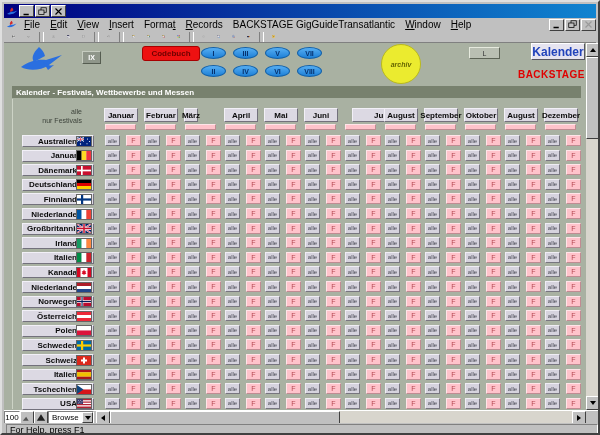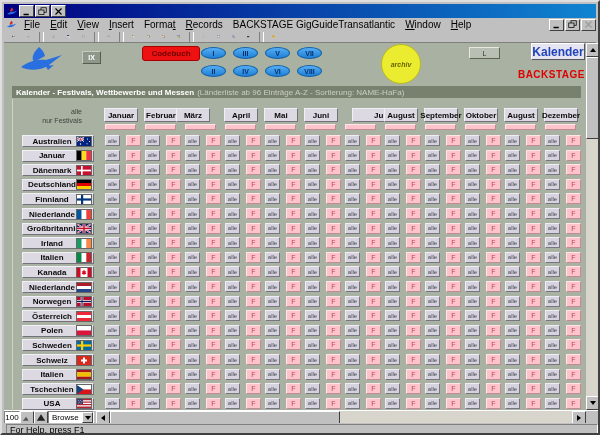--- a/index.html
+++ b/index.html
@@ -60,21 +60,21 @@
     font-size:7px;color:#3c423a;line-height:9px;}
   
   .month-btn{position:absolute;top:65px;height:14px;background:#dcd9e3;
     border:1px solid;border-color:#f2f0f7 #73717c #73717c #f2f0f7;color:#0a0a0a;font-size:8px;font-weight:bold;
     display:flex;align-items:center;justify-content:center;padding:0;}
   .pink-strip{position:absolute;top:81px;height:6px;background:#ffc3cb;
     border:1px solid;border-color:#ffe4e8 #c08b92 #c08b92 #ffe4e8;padding:0;}
   .country-btn{position:absolute;left:18px;width:72px;height:12px;background:#dcd9e3;
     border:1px solid;border-color:#f2f0f7 #73717c #73717c #f2f0f7;
     display:flex;align-items:center;padding:0 2px 0 4px;}
-  .country-btn .cname{flex:1;font-size:8px;font-weight:bold;color:#0a0a0a;text-align:center;white-space:nowrap;overflow:hidden;}
+  .country-btn .cname{flex:1;font-size:8px;font-weight:bold;color:#0a0a0a;text-align:right;white-space:nowrap;overflow:hidden;}
   .country-btn svg{width:14px;height:9px;display:block;outline:1px solid #666;}
   .cell-alle{position:absolute;width:15px;height:11px;background:#d6d3de;
     border:1px solid;border-color:#efedf4 #77757f #77757f #efedf4;color:#4a4a55;font-size:6px;
     display:flex;align-items:center;justify-content:center;padding:0;}
   .cell-f{position:absolute;width:15px;height:11px;background:#ffc3cb;
     border:1px solid;border-color:#ffe4e8 #c08b92 #c08b92 #ffe4e8;color:#b4454f;font-size:7px;
     display:flex;align-items:center;justify-content:center;padding:0;}
   
   .vscroll{position:absolute;right:0;top:0;width:14px;height:367px;background:#d8d5cd;}
   .sbtn{position:absolute;width:14px;height:14px;background:#c0c0c0;border:1px solid;border-color:#fff #404040 #404040 #fff;
@@ -304,34 +304,33 @@
           <button class="roman">VI</button>
           <button class="roman">VIII</button>
         </div>
       <button class="archiv">archiv</button>
       <button class="l-btn">L</button>
       <button class="kalender">Kalender</button>
       <div class="backstage">BACKSTAGE</div>
 
       <div class="strip">
         <b>Kalender - Festivals, Wettbewerbe und Messen</b>
-        <span class="sub">(Länderliste ab 96 Einträge A-Z - Sortierung: NAME-HaFa)</span>
       </div>
 
       <div class="filter-labels">
         <div>alle</div>
         <div>nur Festivals</div>
       </div>
 
       <div id="grid">
           <button class="month-btn" style="left: 100px; width: 34px;">Januar</button>
           <button class="pink-strip" style="left: 101px; width: 31px;"></button>
           <button class="month-btn" style="left: 140px; width: 34px;">Februar</button>
           <button class="pink-strip" style="left: 141px; width: 31px;"></button>
-          <button class="month-btn" style="left: 172px; width: 34px;">März</button>
+          <button class="month-btn" style="left: 180px; width: 14px;">März</button>
           <button class="pink-strip" style="left: 181px; width: 31px;"></button>
           <button class="month-btn" style="left: 220px; width: 34px;">April</button>
           <button class="pink-strip" style="left: 221px; width: 31px;"></button>
           <button class="month-btn" style="left: 260px; width: 34px;">Mai</button>
           <button class="pink-strip" style="left: 261px; width: 31px;"></button>
           <button class="month-btn" style="left: 300px; width: 34px;">Juni</button>
           <button class="pink-strip" style="left: 301px; width: 31px;"></button>
           <button class="month-btn" style="left: 348px; width: 58px;">Juli</button>
           <button class="pink-strip" style="left: 341px; width: 31px;"></button>
           <button class="month-btn" style="left: 380px; width: 34px;">August</button>

